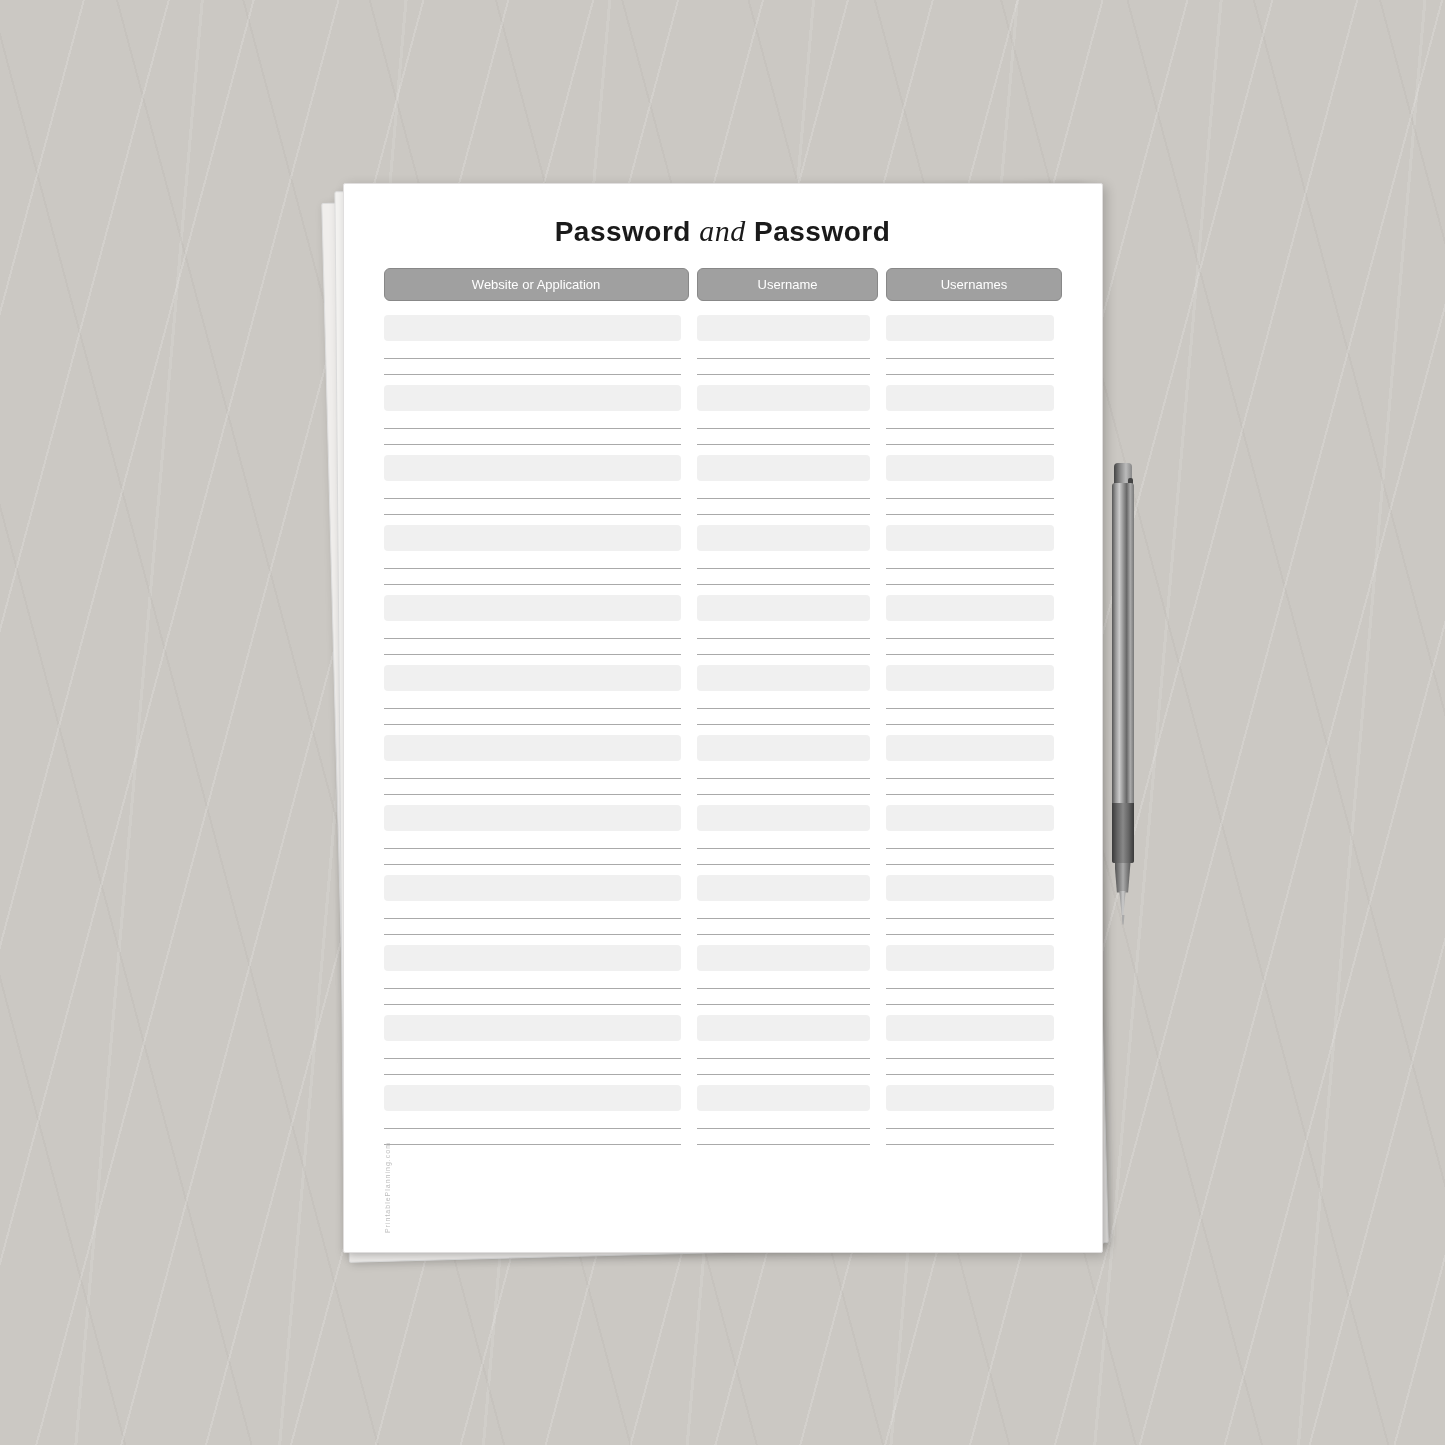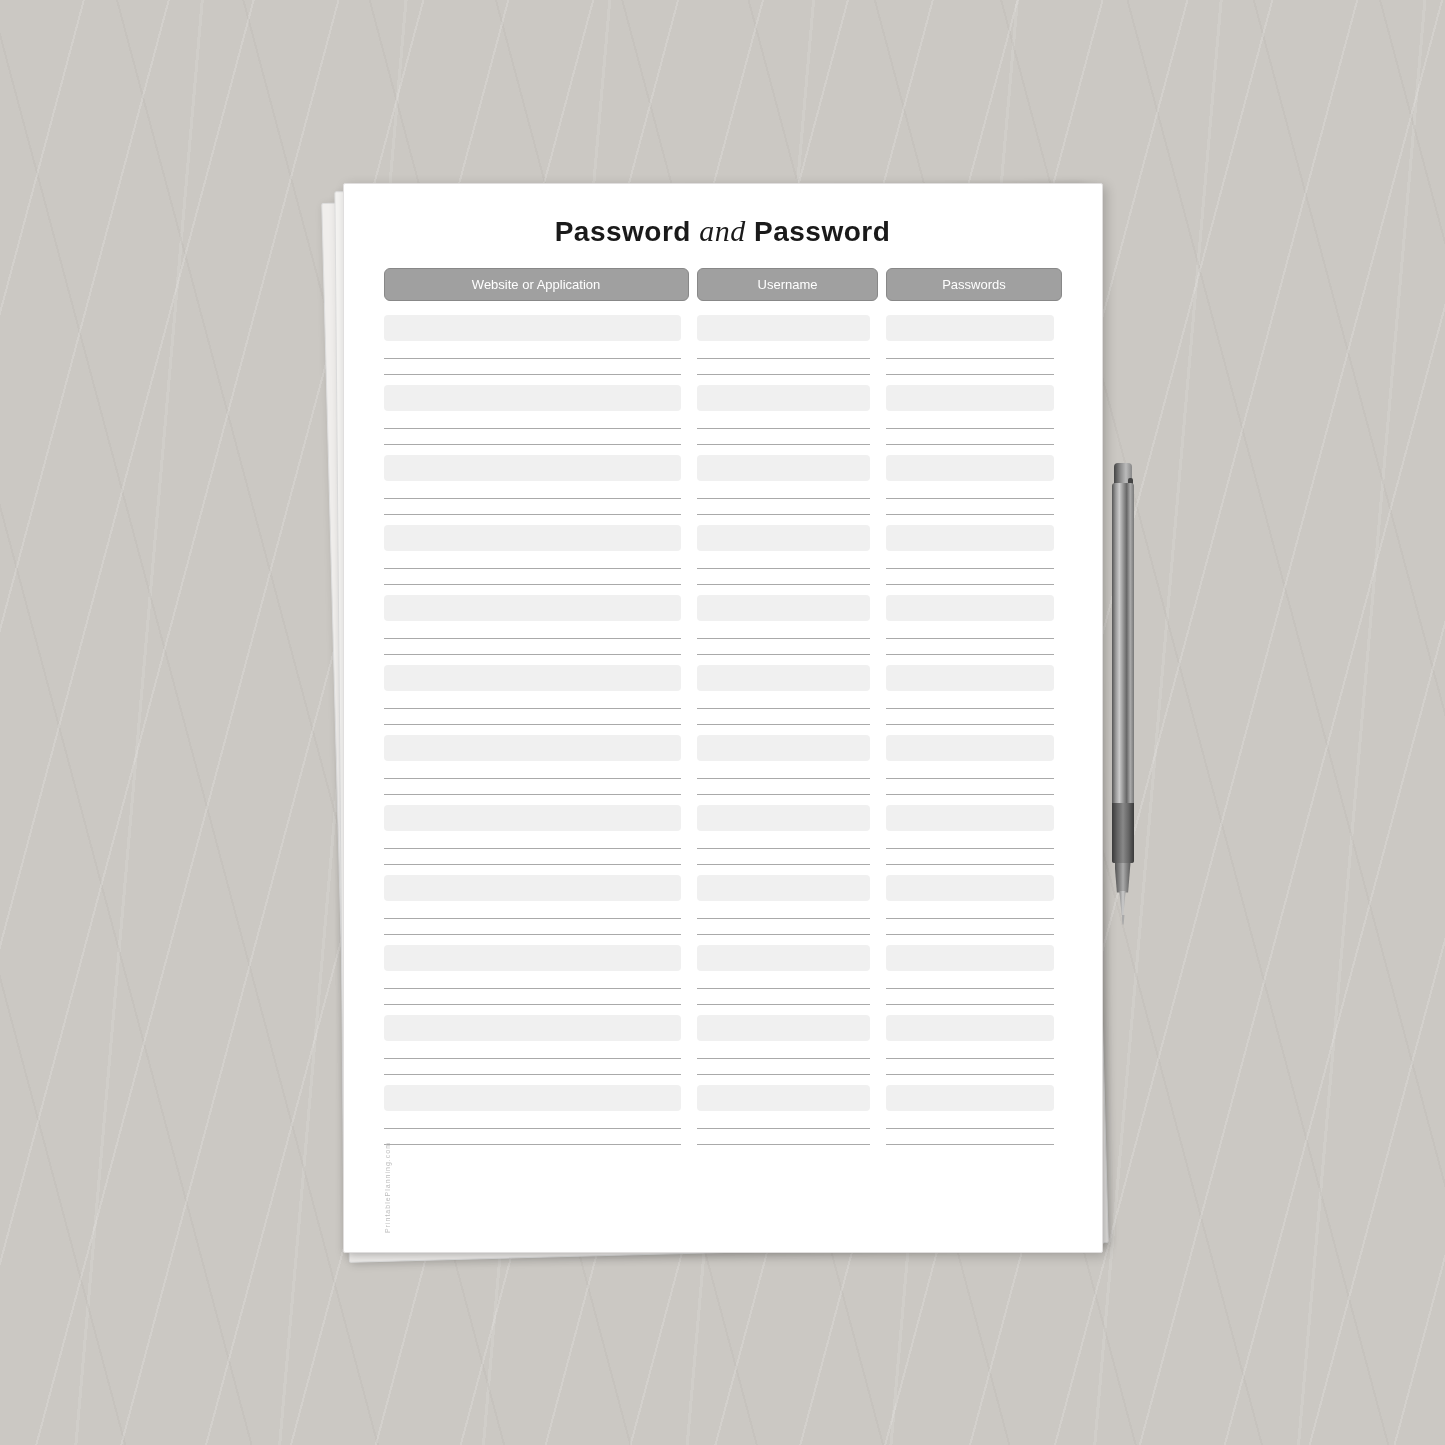--- a/index.html
+++ b/index.html
@@ -289,21 +289,21 @@
       </colgroup>
       <thead>
         <tr>
           <th>
             <div class="header-cell">Website or Application</div>
           </th>
           <th style="padding-left:8px;">
             <div class="header-cell">Username</div>
           </th>
           <th style="padding-left:8px;">
-            <div class="header-cell">Passwords</div>
+            <div class="header-cell">Usernames</div>
           </th>
         </tr>
         <tr class="header-spacer">
             <td colspan="3"></td>
           </tr>
       </thead>
       <tbody id="table-body">
       <tr>
     <td style="padding: 4px 8px 2px 0;">
       <div class="entry-box"></div>

